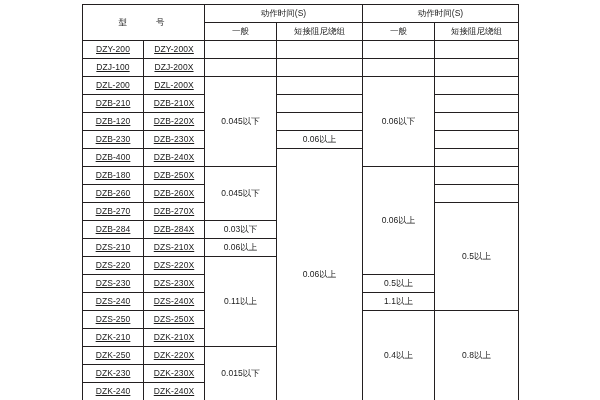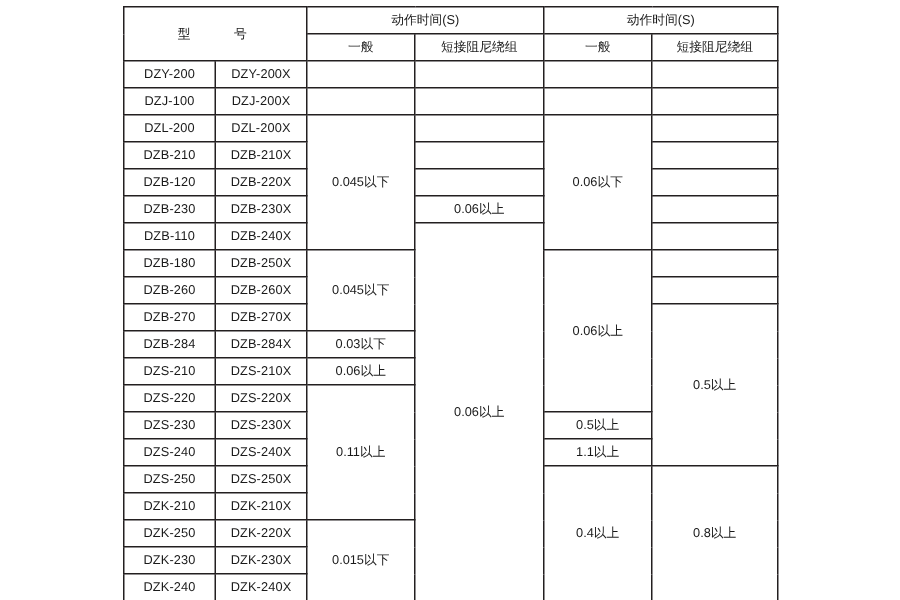--- a/index.html
+++ b/index.html
@@ -49,20 +49,21 @@
   }
   table.spec th {
     font-size: 8.5px;
     text-align: center;
   }
   .hdr-top td, .hdr-top th { height: 19px; }
   .hdr-sub td, .hdr-sub th { height: 18px; }
   .model-cell {
     font-size: 8.5px;
     letter-spacing: 0.1px;
+    text-decoration: underline;
   }
   .hdr-model {
     letter-spacing: 4px;
   }
   .val { font-size: 8.5px; }
 </style>
 </head>
 <body>
 
 <div id="sheet">
@@ -125,21 +126,21 @@
           <td class="val"></td>
           <td class="val"></td>
         </tr>
         <tr>
           <td class="model-cell">DZB-230</td>
           <td class="model-cell">DZB-230X</td>
           <td class="val">0.06以上</td>
           <td class="val"></td>
         </tr>
         <tr>
-          <td class="model-cell">DZB-110</td>
+          <td class="model-cell">DZB-400</td>
           <td class="model-cell">DZB-240X</td>
           <td class="val" rowspan="14">0.06以上</td>
           <td class="val"></td>
         </tr>
         <tr>
           <td class="model-cell">DZB-180</td>
           <td class="model-cell">DZB-250X</td>
           <td class="val" rowspan="3">0.045以下</td>
           <td class="val" rowspan="6">0.06以上</td>
           <td class="val"></td>

